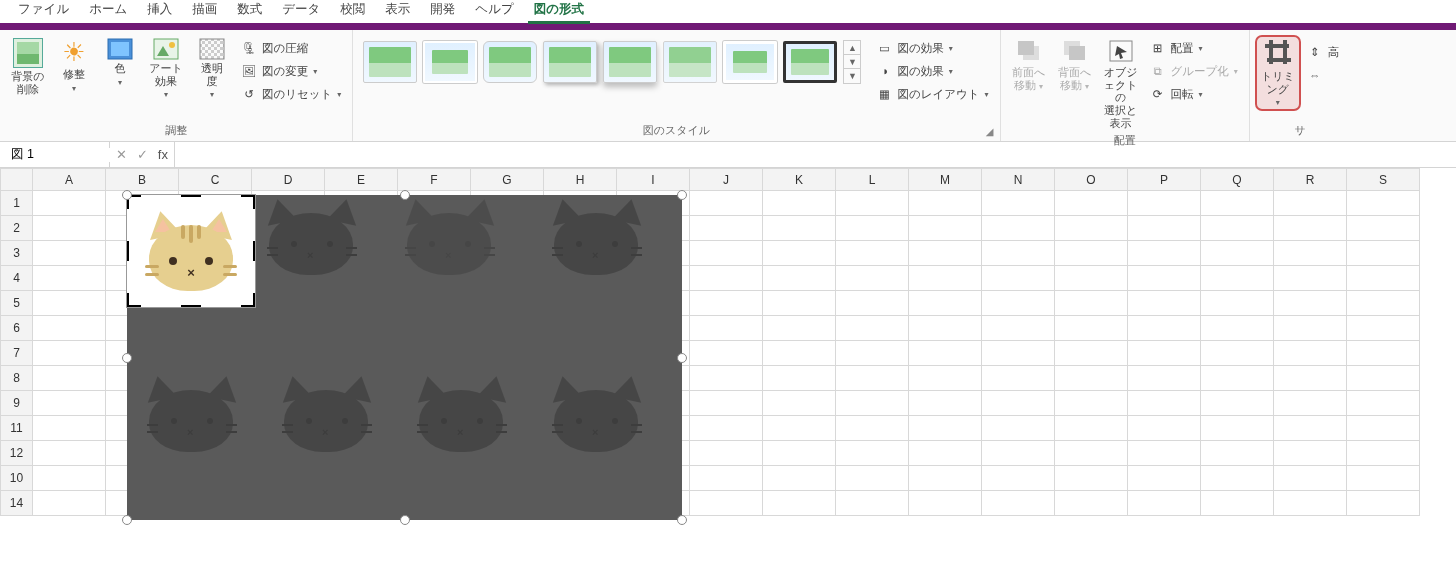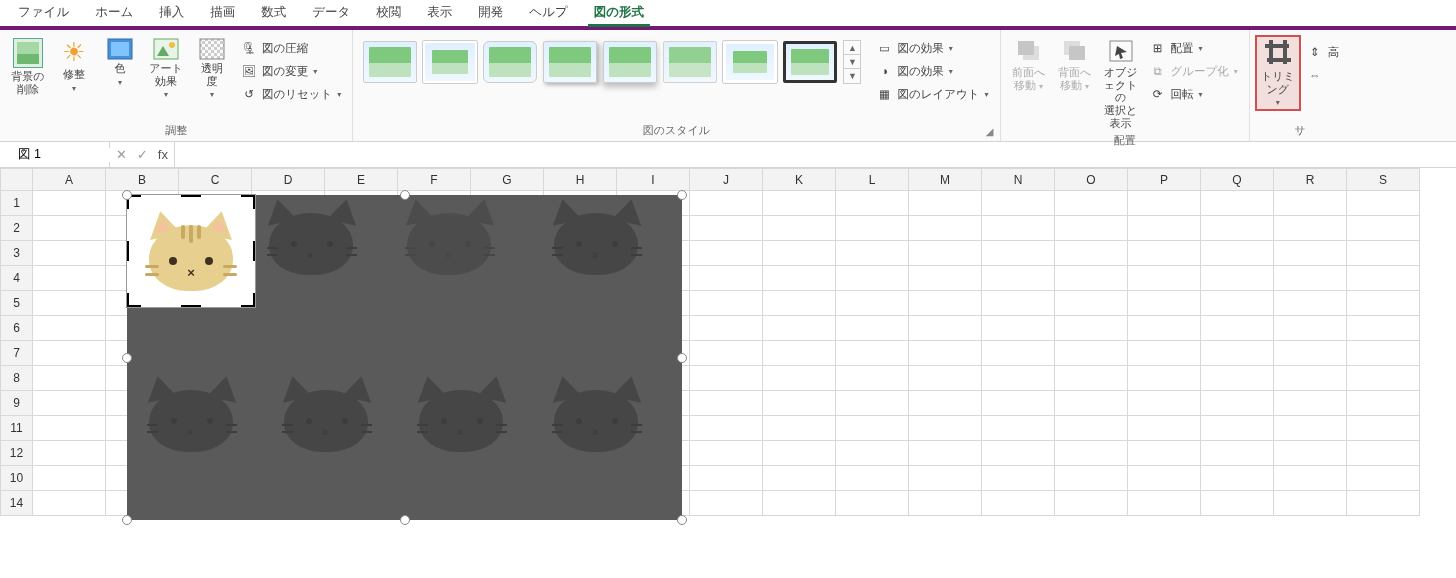--- a/index.html
+++ b/index.html
@@ -1,19 +1,19 @@
 <!DOCTYPE html>
 <html><head>
 <meta charset="utf-8">
 <style>
   * { box-sizing: border-box; margin: 0; padding: 0; font-family: "Yu Gothic UI", "Meiryo", sans-serif; }
   body { background: #fff; font-size: 12px; color: #333; user-select: none; overflow: hidden; width: 1456px; height: 578px; }
 
   
-  .tabs { display: flex; align-items: flex-end; height: 30px; padding: 4px 8px 0; background: #fff; border-bottom: 4px solid #701a75; gap: 6px; }
+  .tabs { display: flex; align-items: flex-end; height: 30px; padding: 4px 8px 0; background: #fff; border-bottom: 7px solid #701a75; }
   .tab { padding: 6px 10px 5px; font-size: 12.5px; color: #444; cursor: pointer; position: relative; }
   .tab.active { color: #217346; font-weight: 600; }
   .tab.active::after { content: ""; position: absolute; left: 4px; right: 4px; bottom: -1px; height: 3px; background: #217346; }
 
   
   .ribbon { display: flex; background: #fafafa; border-bottom: 1px solid #d4d4d4; height: 112px; }
   .group { display: flex; flex-direction: column; border-right: 1px solid #e0e0e0; padding: 2px 6px 0; position: relative; }
   .group-body { flex: 1; display: flex; align-items: flex-start; gap: 2px; padding-top: 4px; }
   .group-label { text-align: center; font-size: 11px; color: #666; padding: 2px 0 3px; }
   .vbtn { display: flex; flex-direction: column; align-items: center; justify-content: flex-start; width: 44px; padding: 2px 2px; cursor: pointer; border-radius: 2px; }
@@ -31,26 +31,26 @@
   .gallery { display: flex; align-items: center; gap: 6px; padding: 4px 4px; }
   .thumb { width: 54px; height: 42px; border: 1px solid #ccc; background: linear-gradient(#e0f0ff, #f0f8ff); border-radius: 2px; display: flex; align-items: center; justify-content: center; cursor: pointer; position: relative; }
   .thumb::before { content: ""; position: absolute; inset: 5px; border-radius: 1px; background: linear-gradient(#7fc97f 55%, #bde2bd 55%); }
   .thumb-frame::before { inset: 7px; }
   .thumb-frame { border: 2px solid #fff; box-shadow: 0 0 0 1px #ccc; }
   .thumb-bw { border: 3px solid #333; }
   .gal-ctrl { display: flex; flex-direction: column; border: 1px solid #ccc; }
   .gal-ctrl span { width: 16px; height: 14px; display: flex; align-items: center; justify-content: center; font-size: 9px; color: #666; border-bottom: 1px solid #ccc; cursor: pointer; }
   .gal-ctrl span:last-child { border-bottom: none; }
 
-  .highlight-btn { outline: 2px solid #d05050; outline-offset: -1px; background: #f3dede; border-radius: 0; }
+  .highlight-btn { outline: 2px solid #d05050; outline-offset: -1px; background: #f3dede; border-radius: 6px; }
 
   
   .fbar { display: flex; align-items: stretch; height: 26px; border-bottom: 1px solid #d4d4d4; background: #fff; }
   .namebox { width: 110px; border-right: 1px solid #d4d4d4; display: flex; align-items: center; }
-  .namebox input { flex: 1; border: none; outline: none; font-size: 12.5px; padding: 0 18px; }
+  .namebox input { flex: 1; border: none; outline: none; font-size: 12.5px; padding: 0 11px; }
   .namebox .dd { width: 18px; text-align: center; color: #888; font-size: 9px; cursor: pointer; }
   .fx-ctrl { display: flex; align-items: center; padding: 0 6px; gap: 10px; border-right: 1px solid #d4d4d4; color: #999; }
   .fx-ctrl span { cursor: pointer; font-size: 13px; }
   .fx-ctrl .fx { color: #555; }
   .formula-input { flex: 1; border: none; outline: none; padding: 0 6px; font-size: 12.5px; }
 
   
   .grid-wrap { position: relative; height: 410px; overflow: hidden; background: #fff; }
   table.grid { border-collapse: collapse; table-layout: fixed; }
   .grid th, .grid td { border: 1px solid #d8d8d8; background: #fff; font-size: 12px; font-weight: normal; color: #333; }

